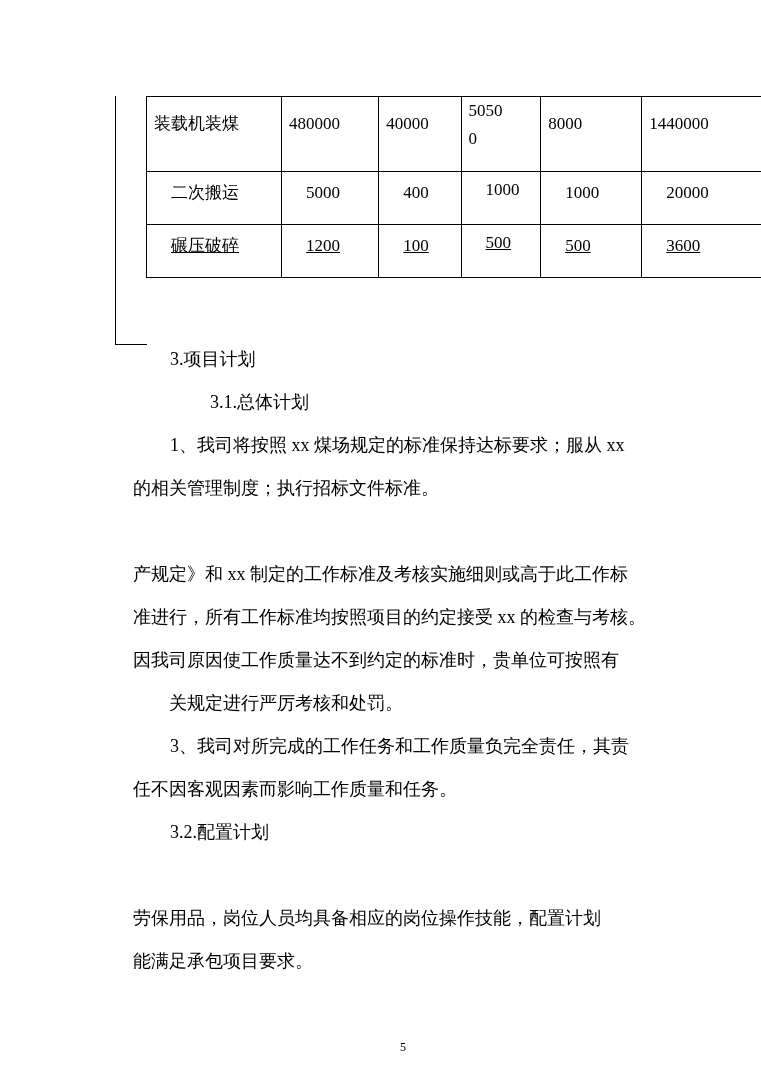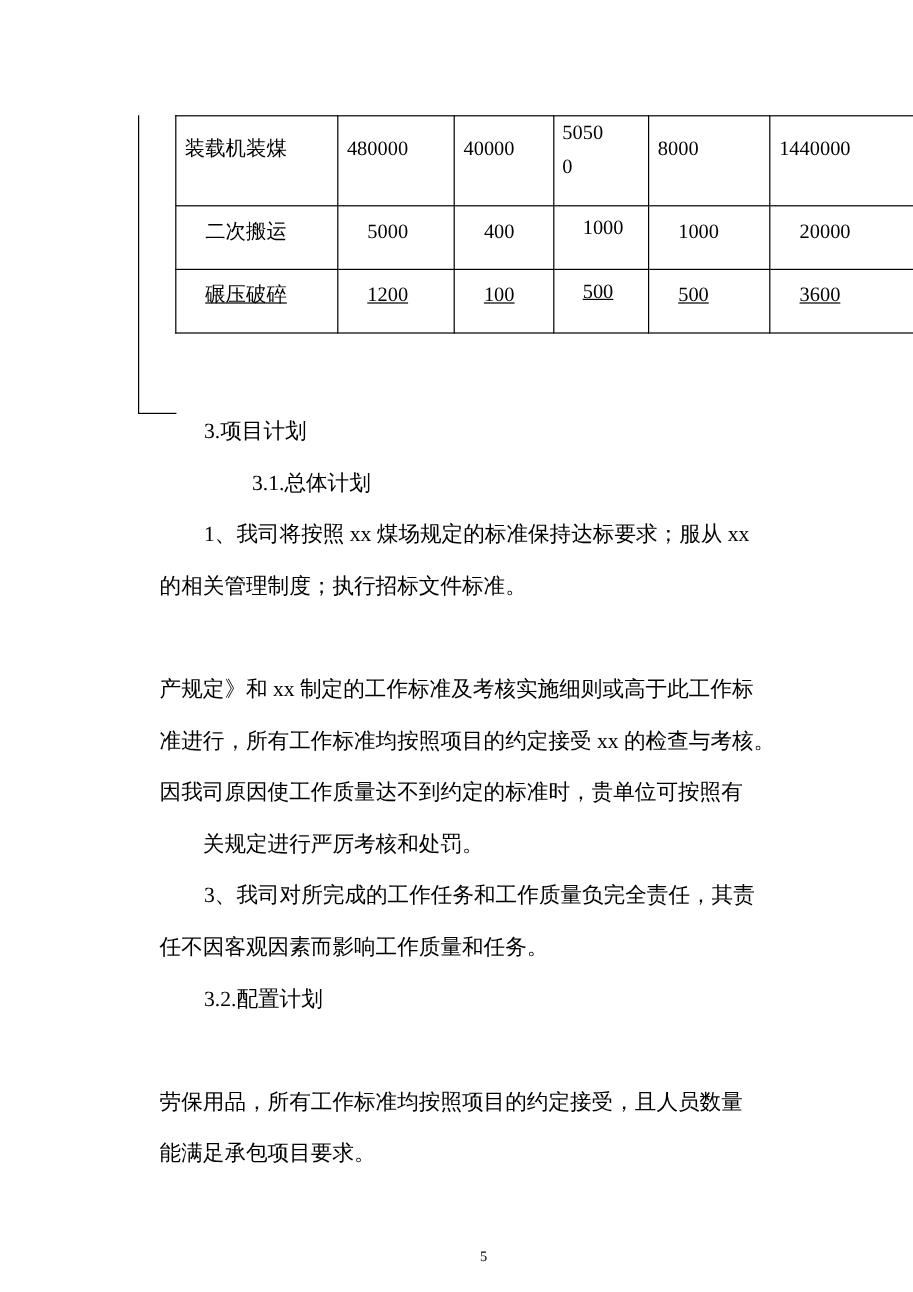--- a/index.html
+++ b/index.html
@@ -76,17 +76,17 @@
   <div class="line" style="left:121px; top:562px;">产规定》和 xx 制定的工作标准及考核实施细则或高于此工作标</div>
   <div class="line" style="left:121px; top:605px;">准进行，所有工作标准均按照项目的约定接受 xx 的检查与考核。</div>
   <div class="line" style="left:121px; top:648px;">因我司原因使工作质量达不到约定的标准时，贵单位可按照有</div>
   <div class="line" style="left:121px; top:691px;margin-left:36px;">关规定进行严厉考核和处罚。</div>
 
   <div class="line" style="left:158px; top:734px;">3、我司对所完成的工作任务和工作质量负完全责任，其责</div>
   <div class="line" style="left:121px; top:777px;">任不因客观因素而影响工作质量和任务。</div>
 
   <div class="line" style="left:158px; top:820px;">3.2.配置计划</div>
 
-  <div class="line" style="left:121px; top:906px;">劳保用品，所有工作标准均按照项目的约定接受，且人员数量</div>
+  <div class="line" style="left:121px; top:906px;">劳保用品，岗位人员均具备相应的岗位操作技能，配置计划</div>
   <div class="line" style="left:121px; top:949px;">能满足承包项目要求。</div>
 
   <div class="pnum">5</div>
 </div>
 
 </body></html>

